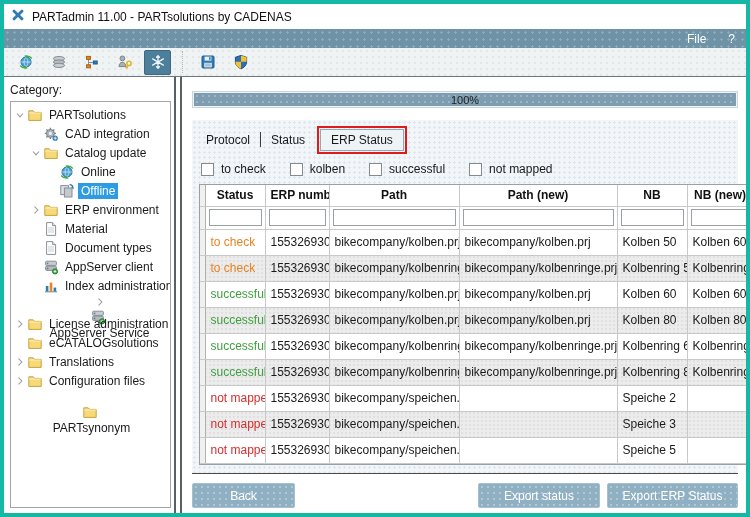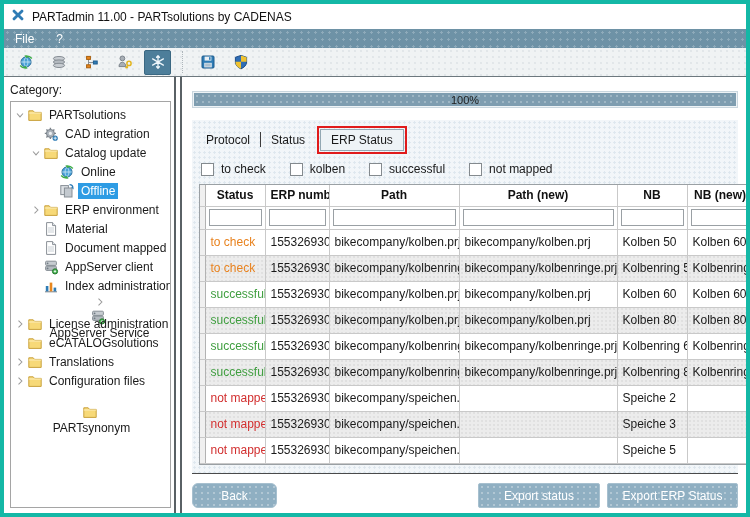--- a/index.html
+++ b/index.html
@@ -10,21 +10,21 @@
     font-size:12px; color:#1a1a1a; background:#fff;
   }
   .window { width:750px; height:517px; border:4px solid #14b8a6; display:flex; flex-direction:column; background:#fff; overflow:hidden; }
 
   
   .titlebar { height:25px; flex:0 0 25px; display:flex; align-items:center; gap:6px; padding-left:6px; background:#fff; }
   .titlebar .title { font-size:12px; color:#111; }
 
   
   .menubar { height:19px; flex:0 0 19px; background:#6e92a6; color:#fff; display:flex; align-items:center;
-    background-image:radial-gradient(circle, rgba(255,255,255,.22) 1px, transparent 1.3px); background-size:7px 7px; }
+    background-image:radial-gradient(circle, rgba(255,255,255,.22) 1px, transparent 1.3px); background-size:7px 7px;justify-content:flex-end; }
   .menu-item { padding:0 11px; height:100%; display:flex; align-items:center; }
 
   
   .toolbar { height:29px; flex:0 0 29px; background:#f0f3f4; border-bottom:1px solid #6d787e; display:flex; align-items:center; padding-left:8px; gap:6px;
     background-image:radial-gradient(circle, rgba(160,175,185,.18) 1px, transparent 1.3px); background-size:6px 6px; }
   .tool { width:27px; height:25px; display:flex; align-items:center; justify-content:center; border:1px solid transparent; border-radius:2px; }
   .tool.active { background:#4d7e9a; border-color:#3b6882; }
   .toolbar-sep { width:1px; height:22px; border-left:1px dotted #aeb6bb; margin:0 5px; }
 
   
@@ -71,21 +71,21 @@
   tr.filterrow td { padding:2px 3px; height:23px; }
   .filter-input { width:100%; height:17px; border:1px solid #9aa0a4; background:#fff; font-family:inherit; font-size:11px; padding:0 2px; }
   tr.data td { height:26px; }
   tr.data.alt { background-color:#ececec;
     background-image:radial-gradient(circle, rgba(150,150,150,.14) 1px, transparent 1.2px); background-size:4px 4px; }
 
   
   .btnrow { flex:0 0 34px; display:flex; align-items:flex-end; gap:7px; padding-top:6px; }
   .btn { height:25px; border:1px solid #a7c0cf; background-color:#8fafc2; color:#fff; font-size:12px; border-radius:2px; font-family:inherit;
     background-image:radial-gradient(circle, rgba(255,255,255,.3) 1px, transparent 1.3px); background-size:6px 6px; }
-  .btn-back { width:85px;border-radius:6px; }
+  .btn-back { width:103px; }
   .btn-export-status { width:122px; }
   .btn-export-erp { width:131px; }
   .spacer { flex:1; }
 </style>
 </head>
 <body>
 
 <div class="window">
 
   <div class="titlebar">
@@ -269,21 +269,21 @@
           </div>
           <div class="tree-row" style="padding-left: 18px;">
             <span class="exp"></span>
             <span class="ticon">
               <svg width="16" height="16" viewBox="0 0 16 16">
                 <path d="M3.6 1.6h6l3 3v9.8h-9z" fill="#ffffff" stroke="#8a9097"></path>
                 <path d="M9.6 1.6v3h3" fill="#e8ecef" stroke="#8a9097"></path>
                 <path d="M5 7h6M5 9h6M5 11h6" stroke="#c3c9cf" stroke-width="0.9"></path>
               </svg>
             </span>
-            <span class="tlabel">Document mapped</span>
+            <span class="tlabel">Document types</span>
           </div>
           <div class="tree-row" style="padding-left: 18px;">
             <span class="exp"></span>
             <span class="ticon">
               <svg width="16" height="16" viewBox="0 0 16 16">
                 <rect x="2.6" y="2.2" width="10.8" height="4.2" rx="1" fill="#c7ccd1" stroke="#878e95"></rect>
                 <rect x="2.6" y="7.2" width="10.8" height="4.2" rx="1" fill="#b4bac0" stroke="#878e95"></rect>
                 <circle cx="4.6" cy="4.3" r="0.9" fill="#6f7a82"></circle>
                 <circle cx="4.6" cy="9.3" r="0.9" fill="#6f7a82"></circle>
                 <circle cx="12" cy="12.4" r="2.6" fill="#3fae4a" stroke="#2c7d35"></circle>

